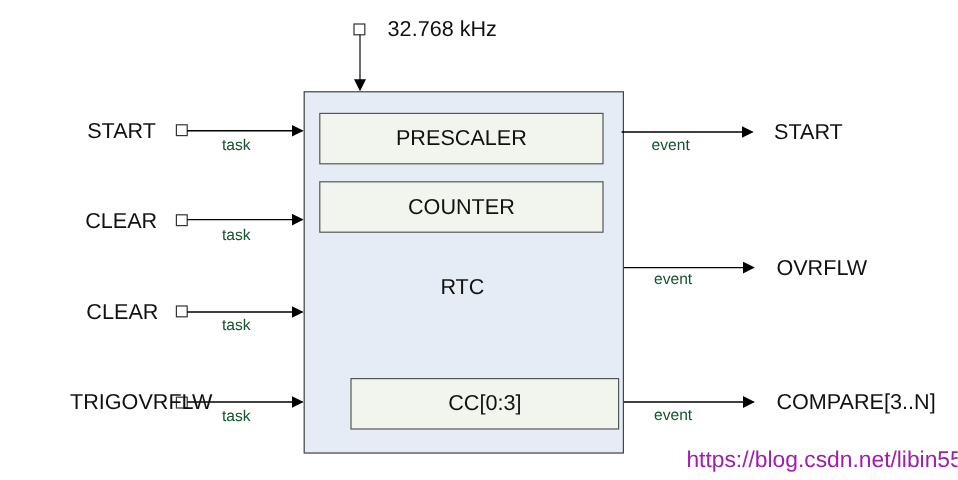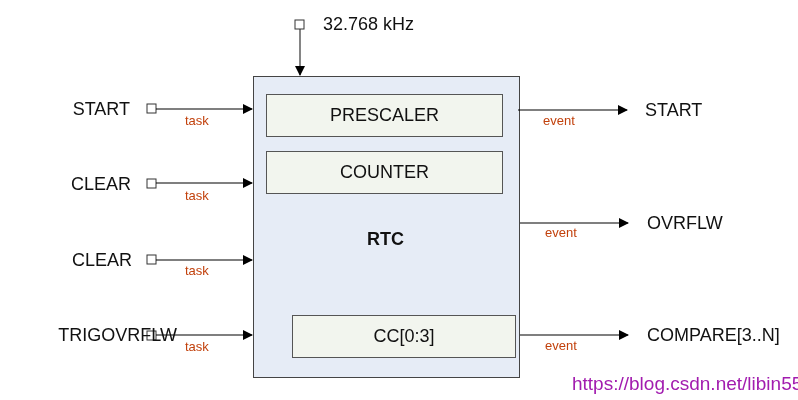--- a/index.html
+++ b/index.html
@@ -1,40 +1,40 @@
 <!DOCTYPE html>
 <html><head>
 <meta charset="utf-8">
 <style>
   html, body { margin:0; padding:0; background:#ffffff; }
   body { width:798px; height:400px; position:relative; overflow:hidden; font-family:"Liberation Sans", sans-serif; color:#111; }
   svg { position:absolute; left:0; top:0; }
   .lbl { position:absolute; font-size:18px; white-space:nowrap; line-height:20px; }
-  .small { position:absolute; font-size:13px; white-space:nowrap; line-height:14px; color:#c2410c; }
+  .small { position:absolute; font-size:13px; white-space:nowrap; line-height:14px; color:#14532d; }
   .right { text-align:right; }
   .block { position:absolute; background:#f2f5ee; border:1px solid #555; box-sizing:border-box; display:flex; align-items:center; justify-content:center; font-size:18px; }
   .rtc { position:absolute; left:253px; top:76px; width:267px; height:302px; background:#e6ecf6; border:1px solid #444; box-sizing:border-box; }
   .watermark { position:absolute; left:572px; top:373px; font-size:19px; color:#a21caf; white-space:nowrap; }
 </style>
 </head>
 <body>
 
 <div class="rtc"></div>
 
 <div class="block" style="left:266px;top:94px;width:237px;height:43px;">
     <span>PRESCALER</span>
   </div>
 <div class="block" style="left:266px;top:151px;width:237px;height:43px;">
     <span>COUNTER</span>
   </div>
 <div class="block" style="left:272px;top:315px;width:224px;height:43px;margin-left:20px;">
     <span>CC[0:3]</span>
   </div>
 
-<div class="lbl" style="left:367px;top:229px;font-weight:bold;">RTC</div>
+<div class="lbl" style="left:367px;top:229px;">RTC</div>
 
 <svg width="798" height="400">
   <defs>
     <marker id="arr" markerWidth="10" markerHeight="10" refX="9" refY="5" orient="auto" markerUnits="userSpaceOnUse">
       <path d="M0,0 L10,5 L0,10 z" fill="#000"></path>
     </marker>
   </defs>
 
   <rect x="295" y="20" width="9" height="9" fill="#fff" stroke="#333"></rect>
   <line x1="300" y1="29" x2="300" y2="75" stroke="#333" stroke-width="1.2" marker-end="url(#arr)"></line>

